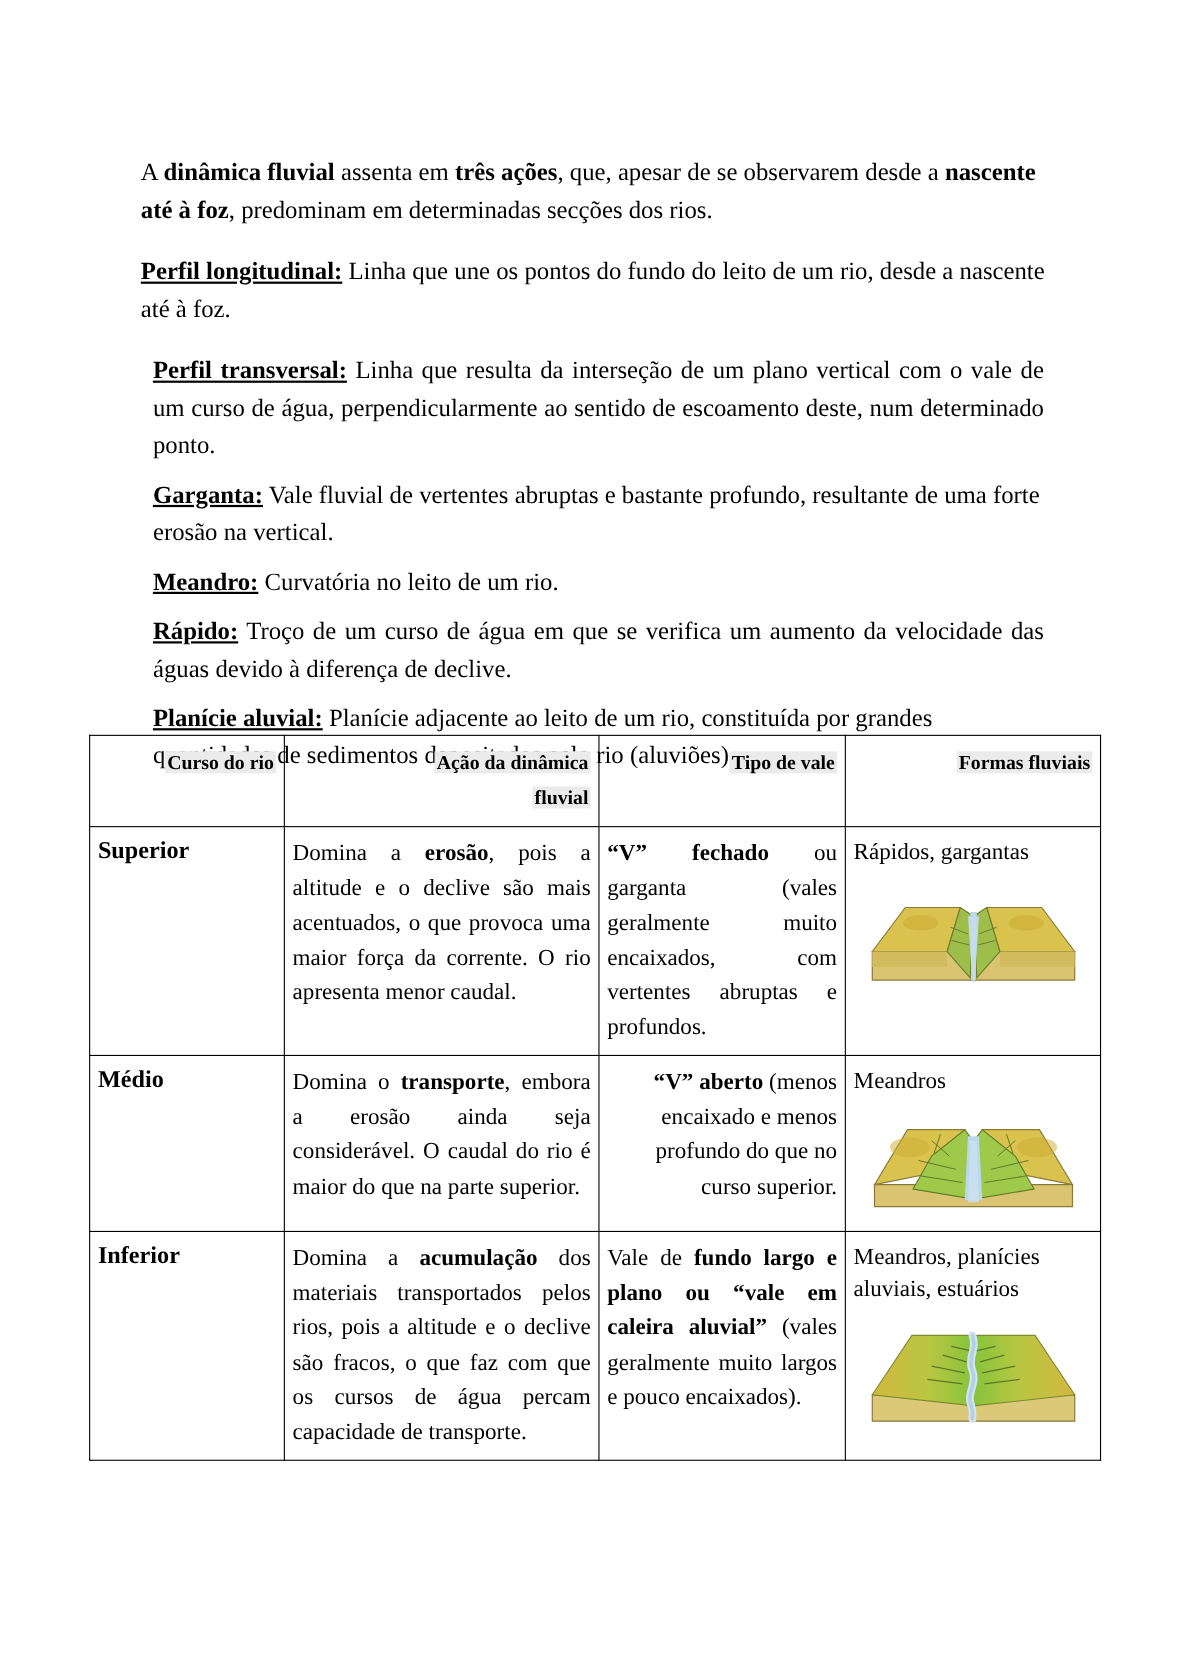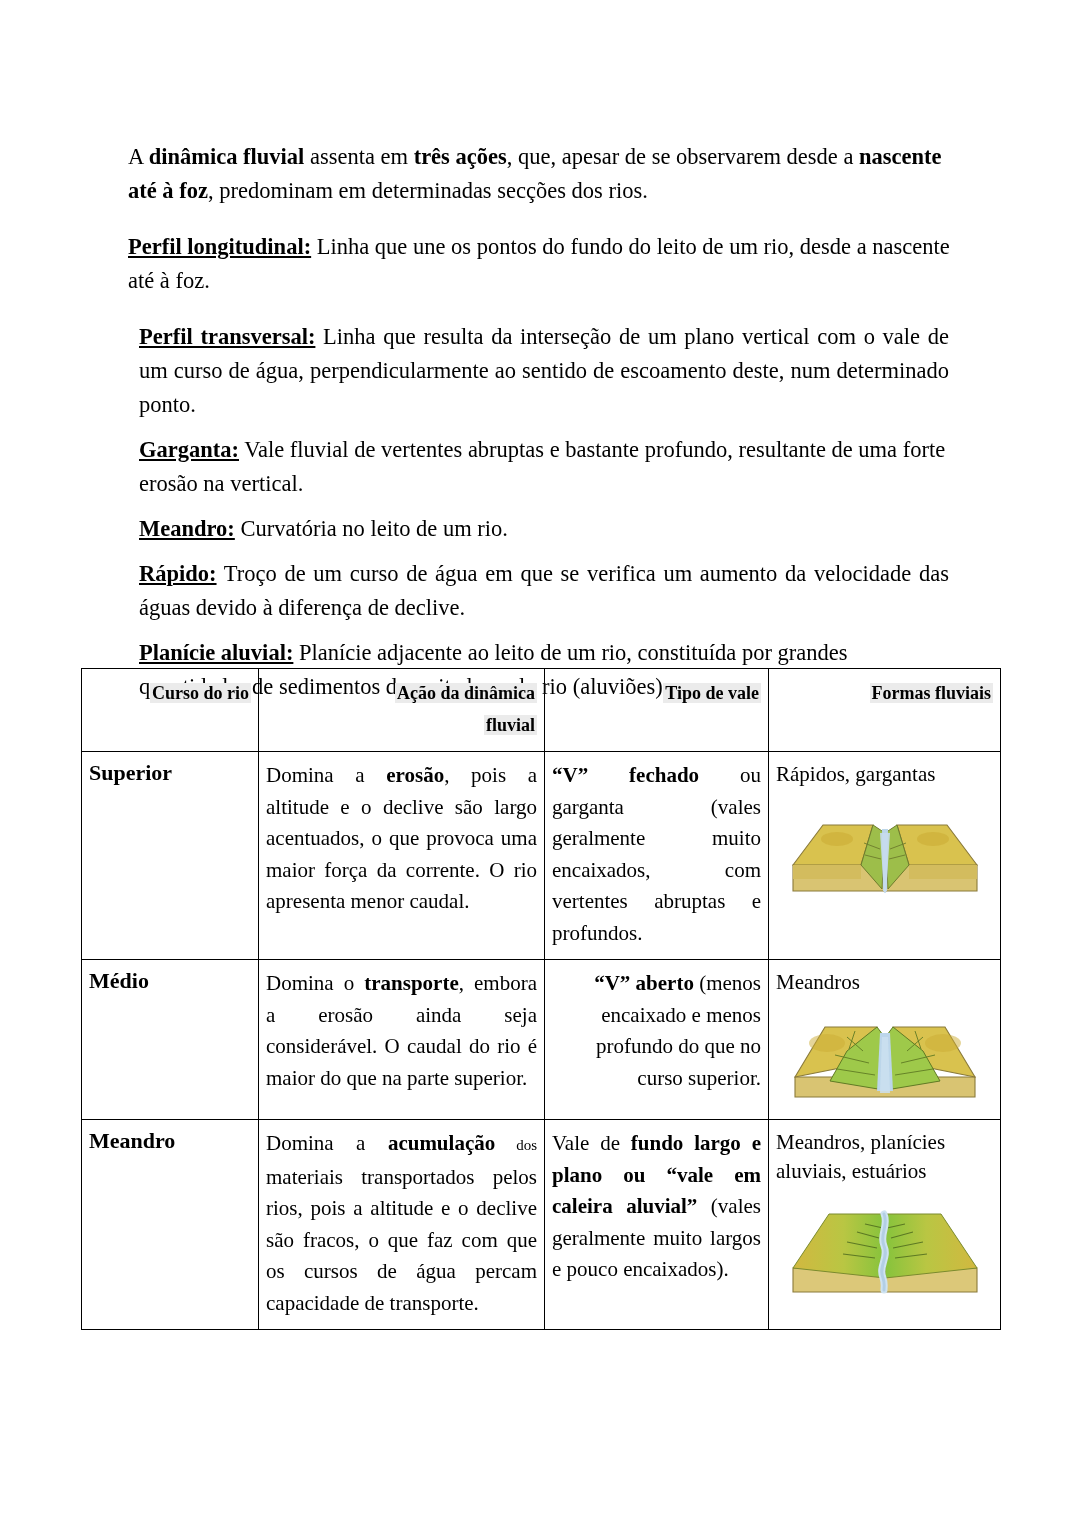--- a/index.html
+++ b/index.html
@@ -98,21 +98,21 @@
     padding-right: 5px;
     hyphens: none;
   }
   td.body.nojust { text-align: right; }
   td.forms {
     font-size: 21px;
     line-height: 29px;
     padding-top: 12px;
     padding-left: 10px;
   }
-  .small-dos { font-size: 15px; }
+  .small-dos { font-size: 21px; }
 
   
   .diagram {
     display: block;
     margin: 10px auto 2px auto;
   }
 </style>
 </head>
 <body>
 
@@ -148,21 +148,21 @@
         <th class="hd"><span class="hl">Curso do rio</span></th>
         <th class="hd"><span class="hl">Ação da dinâmica</span><br><span class="hl">fluvial</span></th>
         <th class="hd"><span class="hl">Tipo de vale</span></th>
         <th class="hd"><span class="hl">Formas fluviais</span></th>
       </tr>
     </thead>
     <tbody>
 
       <tr>
         <td class="course">Superior</td>
-        <td class="body"><span>Domina a </span><b>erosão</b><span>, pois a altitude e o declive são largo acentuados, o que provoca uma maior força da corrente. O rio apresenta menor caudal.</span></td>
+        <td class="body"><span>Domina a </span><b>erosão</b><span>, pois a altitude e o declive são mais acentuados, o que provoca uma maior força da corrente. O rio apresenta menor caudal.</span></td>
         <td class="body"><b>“V” fechado</b><span> ou garganta (vales geralmente muito encaixados, com vertentes abruptas e profundos.</span></td>
         <td class="forms">
           <div>Rápidos, gargantas</div>
           <svg class="diagram" width="200" height="106" viewBox="0 0 200 106">
 
             <polygon points="8,66 192,66 192,92 8,92" fill="#d9c472" stroke="#8a7a3a" stroke-width="1.1"></polygon>
 
             <polygon points="8,66 38,26 88,26 76,66" fill="#d9c24e" stroke="#8a7a3a" stroke-width="1.1"></polygon>
             <polygon points="8,66 76,66 76,80 8,80" fill="#d3bc5e" stroke="none"></polygon>
 
@@ -208,21 +208,21 @@
 
             <path d="M138,30 L122,44 M150,48 L116,56 M148,62 L110,68 M130,24 L136,42" stroke="#5f7a24" stroke-width="0.9" fill="none"></path>
 
             <polygon points="95,26 105,26 108,84 92,84" fill="#bcd6ea" stroke="none"></polygon>
             <polygon points="97,30 103,30 105,86 95,86" fill="#cbe0f0" opacity="0.85"></polygon>
           </svg>
         </td>
       </tr>
 
       <tr>
-        <td class="course">Meandro</td>
+        <td class="course">Inferior</td>
         <td class="body"><span>Domina a </span><b>acumulação</b><span class="small-dos"> dos</span><span> materiais transportados pelos rios, pois a altitude e o declive são fracos, o que faz com que os cursos de água percam capacidade de transporte.</span></td>
         <td class="body"><span>Vale de </span><b>fundo largo e plano ou “vale em caleira aluvial”</b><span> (vales geralmente muito largos e pouco encaixados).</span></td>
         <td class="forms">
           <div>Meandros, planícies aluviais, estuários</div>
           <svg class="diagram" width="200" height="112" viewBox="0 0 200 112">
             <defs>
               <linearGradient id="plainGradL" x1="0" y1="0" x2="1" y2="0">
                 <stop offset="0%" stop-color="#d2b840"></stop>
                 <stop offset="55%" stop-color="#b9c643"></stop>
                 <stop offset="100%" stop-color="#86c33c"></stop>

